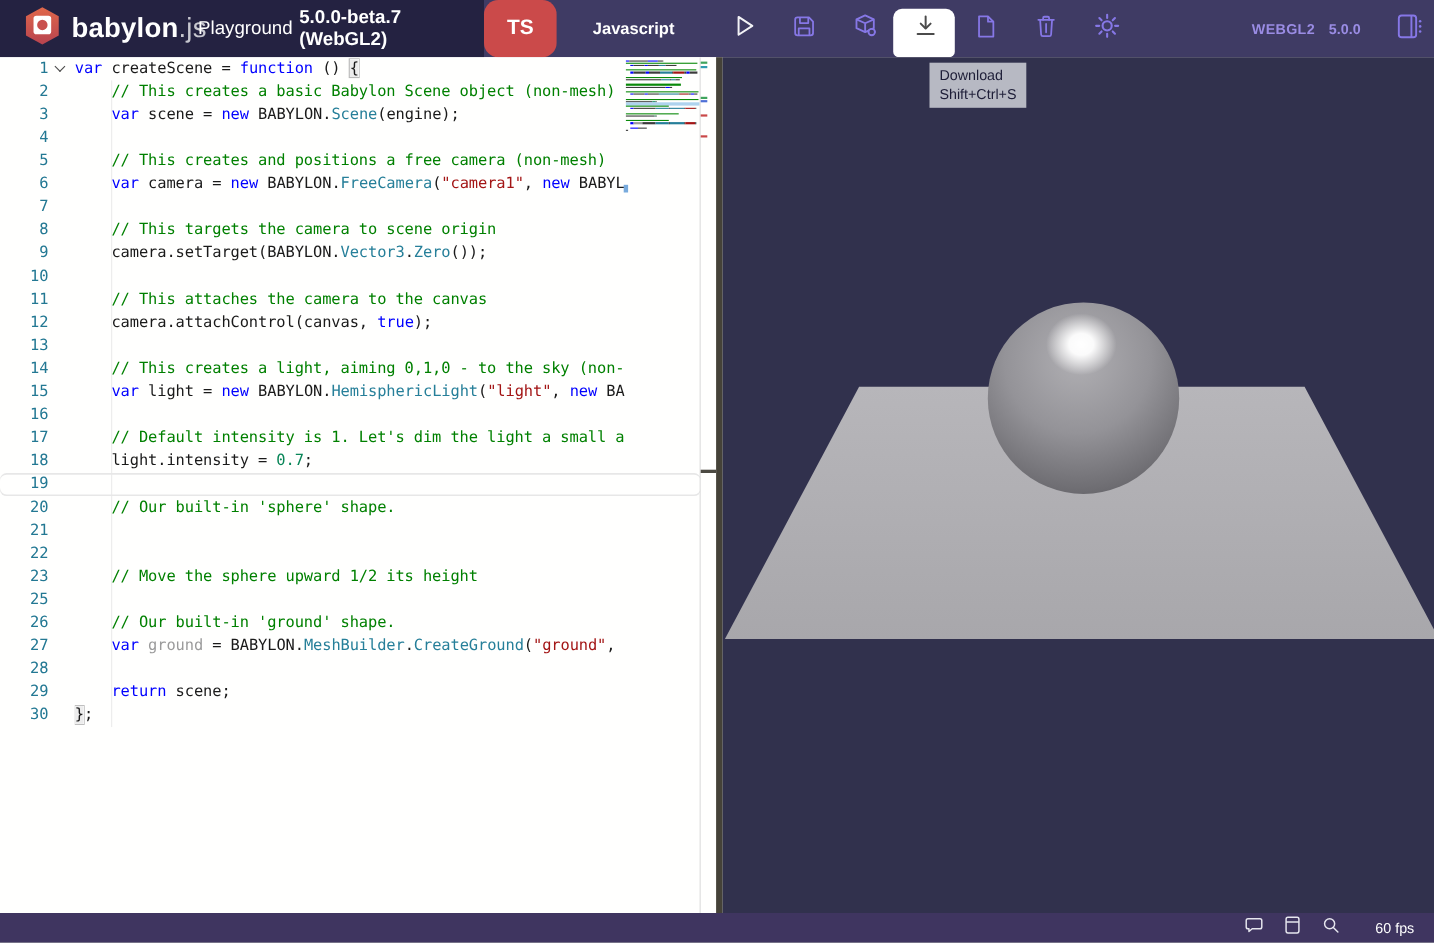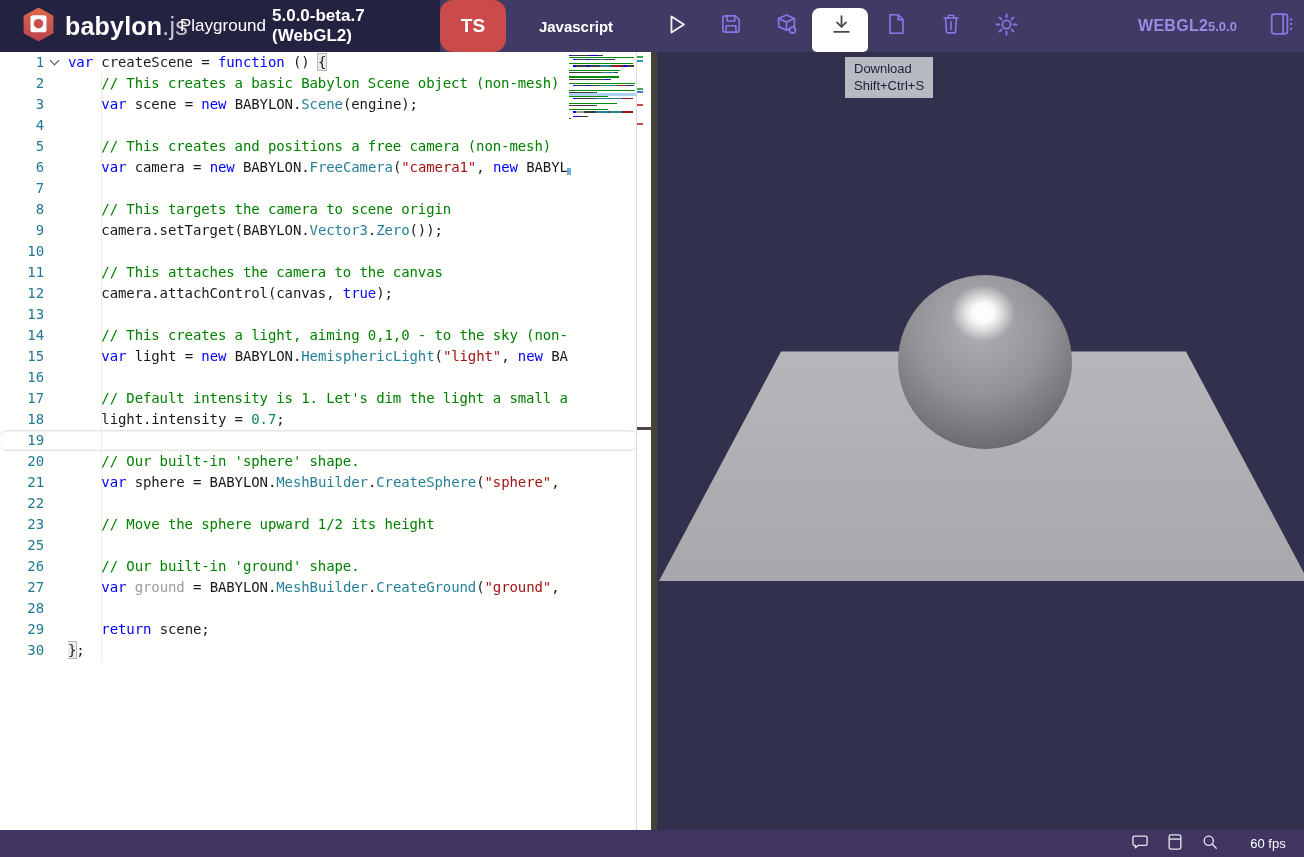--- a/index.html
+++ b/index.html
@@ -22,21 +22,21 @@
     display:flex; align-items:center; justify-content:center; cursor:pointer;
   }
   #lang-btn {
     position:absolute; left:516px; top:0; width:120px; height:52px; color:#fff; font-size:15px; font-weight:bold;
     display:flex; align-items:center; justify-content:center; cursor:pointer;
   }
   .tbtn { position:absolute; top:0; width:44px; height:52px; display:flex; align-items:center; justify-content:center; cursor:pointer; }
   #btn-run{left:654px} #btn-save{left:709px} #btn-inspector{left:764px} #btn-download{left:819px}
   #btn-new{left:874px} #btn-clear{left:929px} #btn-settings{left:984px}
   #download-hover { position:absolute; left:812px; top:8px; width:56px; height:44px; background:#ffffff; border-radius:8px 8px 5px 5px; }
-  #engine-badge { position:absolute; left:1138px; top:0; height:52px; display:flex; align-items:center; color:#9a8ce4; font-size:16px; font-weight:bold; letter-spacing:0.3px; }
+  #engine-badge { position:absolute; left:1138px; top:0; height:52px; display:flex; align-items:center; color:#9a8ce4; font-size:13px; font-weight:bold; letter-spacing:0.3px; }
   #version-badge { position:absolute; left:1208px; top:0; height:52px; display:flex; align-items:center; color:#9a8ce4; font-size:13px; font-weight:bold; }
   #btn-examples { position:absolute; left:1258px; top:0; width:46px; height:52px; display:flex; align-items:center; justify-content:center; cursor:pointer; }
   
   #tooltip {
     position:absolute; left:845px; top:57px; z-index:40; background:#b7b9c3; color:#1e1e38;
     font-size:13px; line-height:17px; padding:3px 9px 4px 9px; white-space:nowrap;
   }
   
   #editor { position:absolute; left:0; top:52px; width:651px; height:778px; background:#fffffe; overflow:hidden; }
   #code-lines { position:absolute; left:0; top:0; width:651px; }
@@ -336,21 +336,20 @@
             <span class="lineno">20</span>
             <span class="foldbox"></span>
           </div>
           <pre class="code-text"><span class="seg-c">    // Our built-in 'sphere' shape.</span></pre>
         </div>
         <div class="code-row">
           <div class="gutter">
             <span class="lineno">21</span>
             <span class="foldbox"></span>
           </div>
-          <pre class="code-text"><span class="seg-d">    </span><span class="seg-k">var</span><span class="seg-d"> sphere = BABYLON.</span><span class="seg-t">MeshBuilder</span><span class="seg-d">.</span><span class="seg-t">CreateSphere</span><span class="seg-d">(</span><span class="seg-s">"sphere"</span><span class="seg-d">,</span></pre>
         </div>
         <div class="code-row">
           <div class="gutter">
             <span class="lineno">22</span>
             <span class="foldbox"></span>
           </div>
           <pre class="code-text"></pre>
         </div>
         <div class="code-row">
           <div class="gutter">

